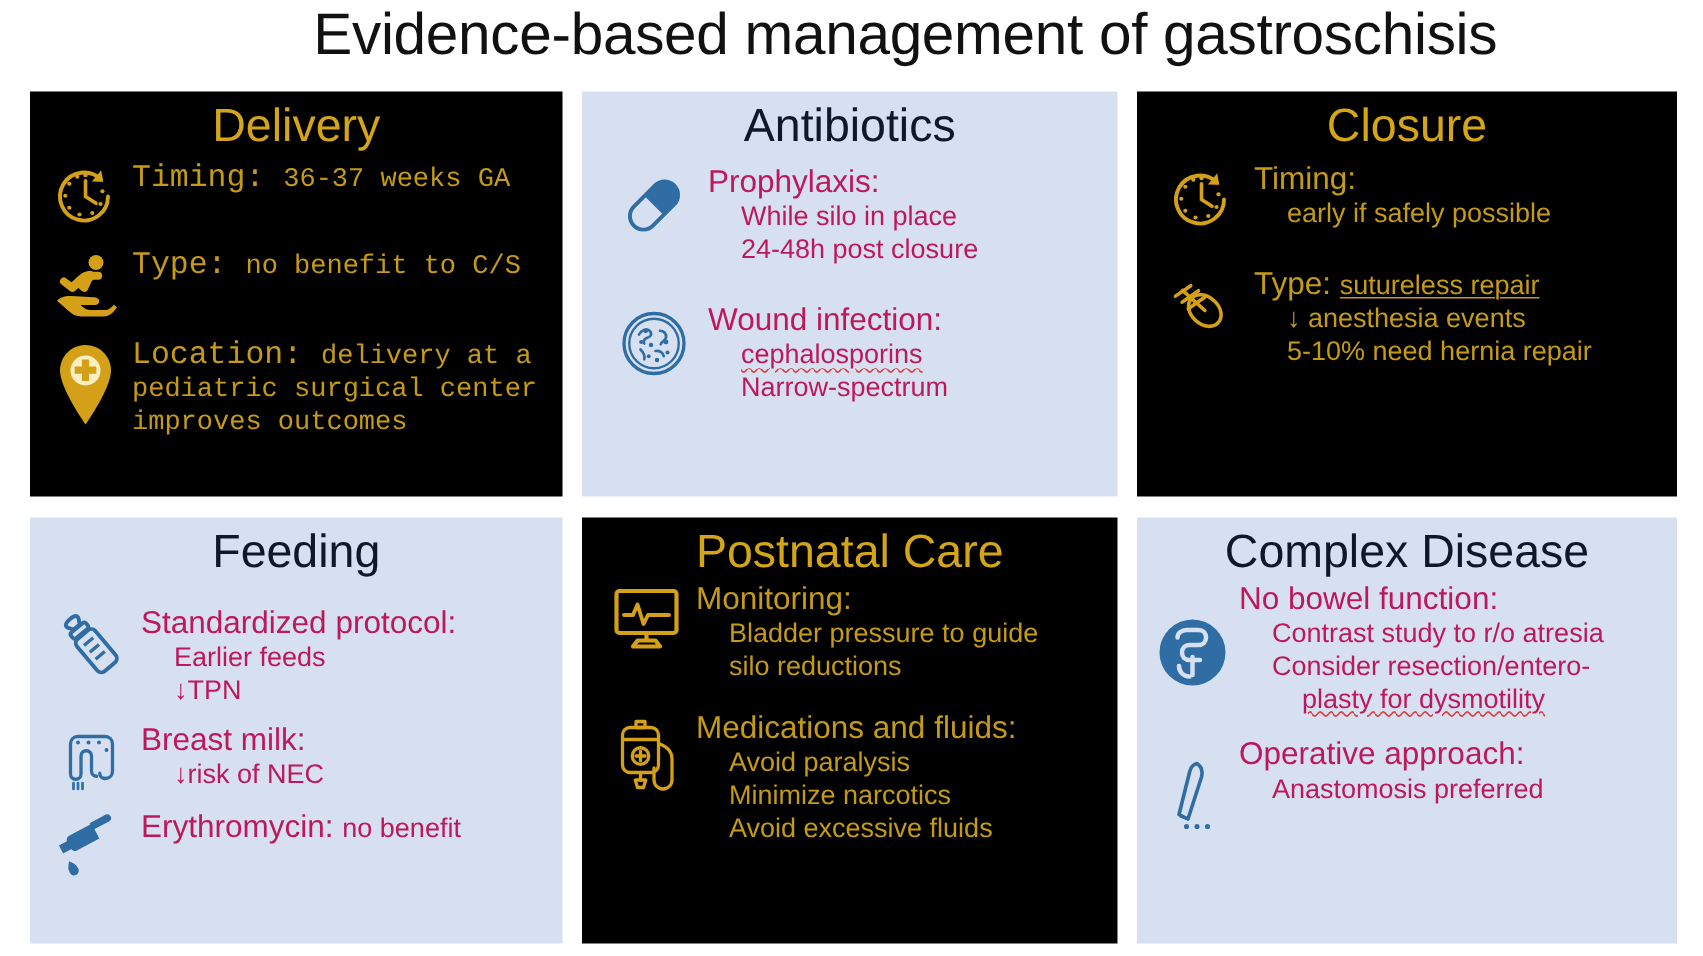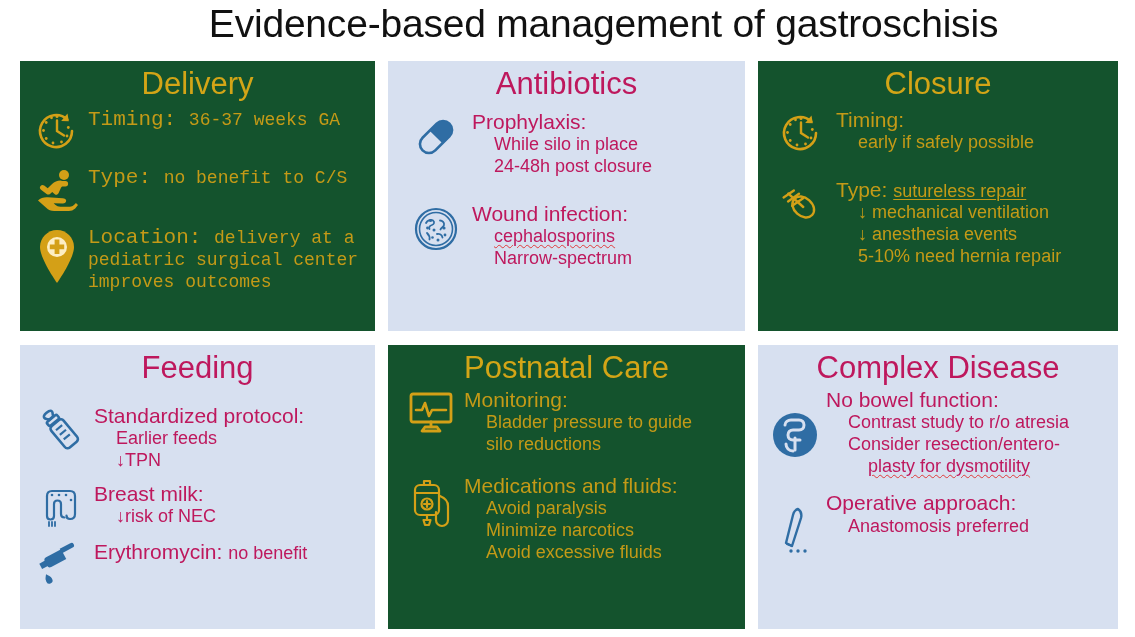--- a/index.html
+++ b/index.html
@@ -15,28 +15,28 @@
   }
   .grid{
     position:absolute;left:20px;top:61px;
     width:1098px;height:568px;
     display:grid;
     grid-template-columns:355px 357px 360px;
     grid-template-rows:270px 284px;
     column-gap:13px;row-gap:14px;
   }
   .panel{position:relative;overflow:hidden;}
-  .panel.gold{background:#14532d;}
+  .panel.gold{background:#000000;}
   .panel.blue{background:#d7e0f0;}
   .panel-title{
     text-align:center;font-size:31px;font-weight:400;
     margin:0;padding-top:6px;line-height:1.12;white-space:nowrap;
   }
   .gold .panel-title{color:#d3a517;}
-  .blue .panel-title{color:#be185d;}
+  .blue .panel-title{color:#0f172a;}
 
   .items{margin:0;padding:0;list-style:none;}
   .item{
     position:relative;display:flex;align-items:flex-start;
   }
   .icon-cell{
     flex:0 0 auto;display:flex;align-items:flex-start;justify-content:center;
   }
   .icon-cell svg{display:block;}
   .txt{flex:1 1 auto;}
@@ -251,21 +251,20 @@
               <path d="M28 25c7 0 12 4 12 9s-5 9-12 9-12-4-12-9 5-9 12-9z" transform="translate(0,-9)"></path>
               <path d="M10 19l-3 12M16 18l-3 13M22 18.5l-3 13"></path>
             </g>
           </svg>
         </span>
         <span class="txt">
           <div class="lead">
             <span class="bold">Type:</span>
             <span class="small squiggle uline">sutureless repair</span>
           </div>
-          <div class="sub indent">↓ mechanical ventilation</div>
           <div class="sub indent">↓ anesthesia events</div>
           <div class="sub indent">5-10% need hernia repair</div>
         </span>
       </li>
 
     </ul>
   </div>
 
   <div class="panel blue" id="p-feeding">
     <div class="panel-title">Feeding</div>

